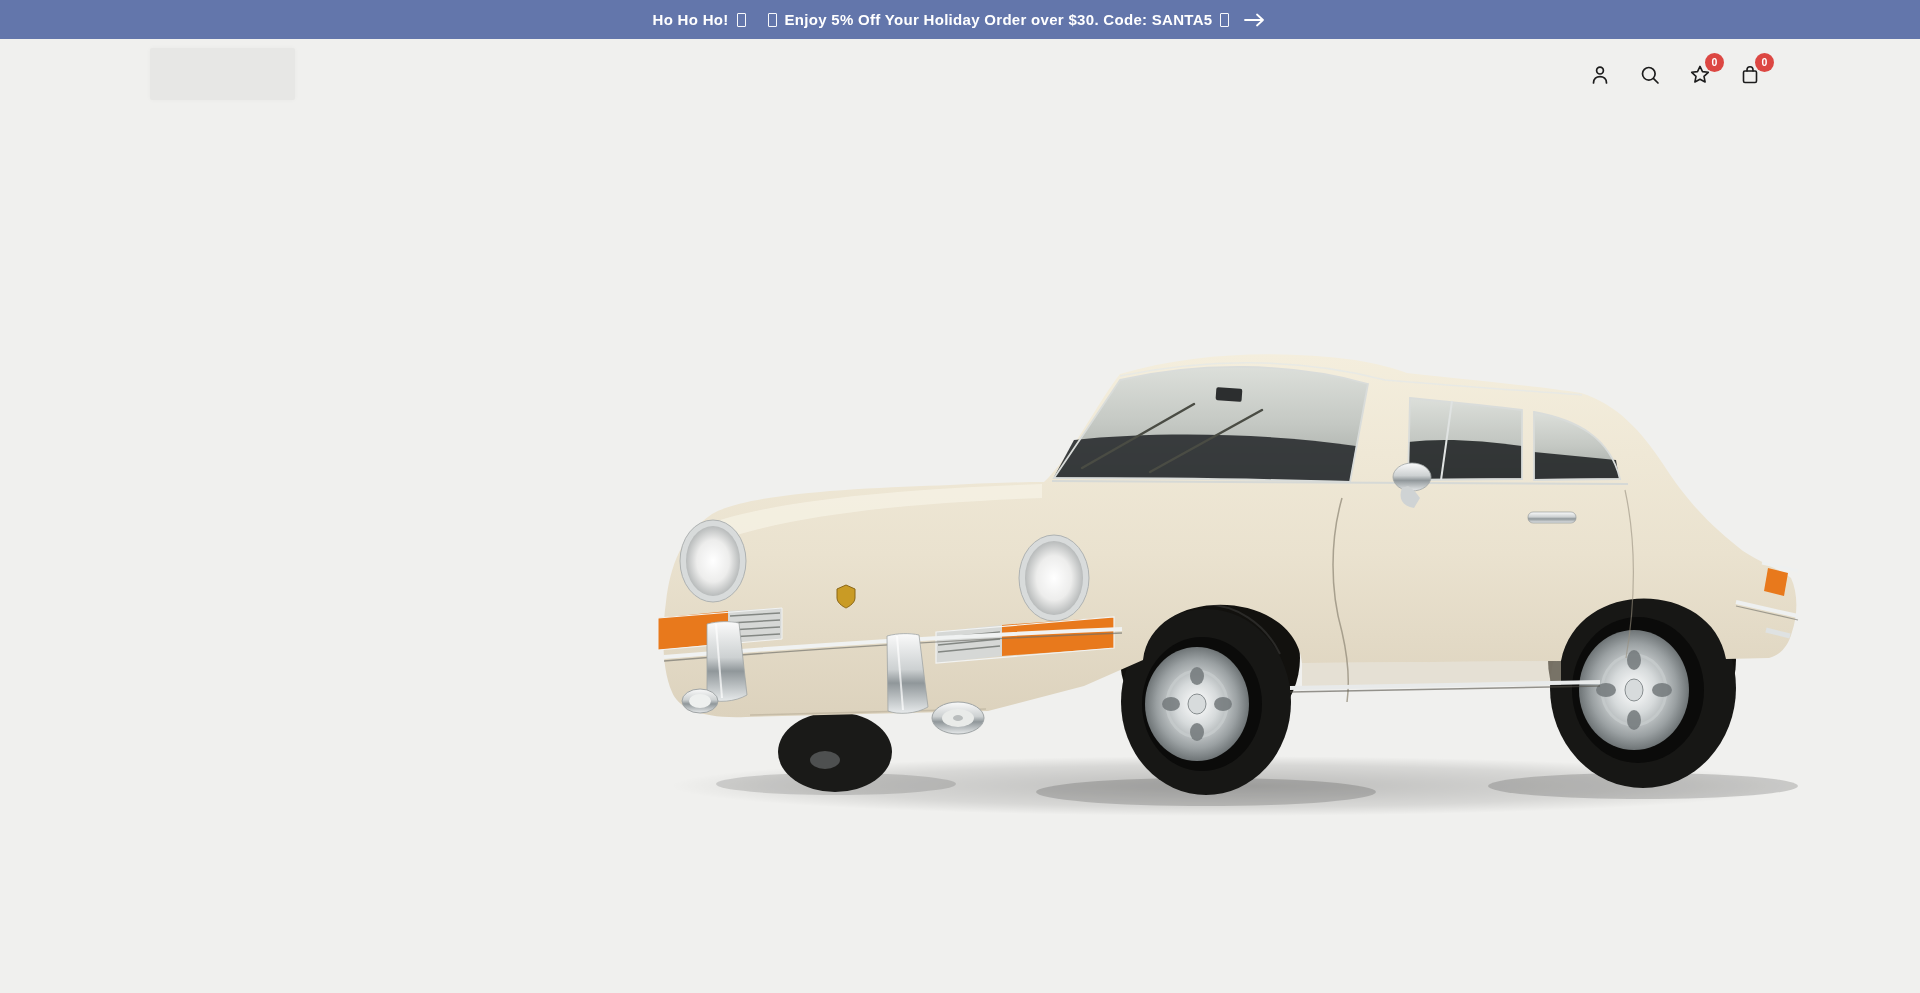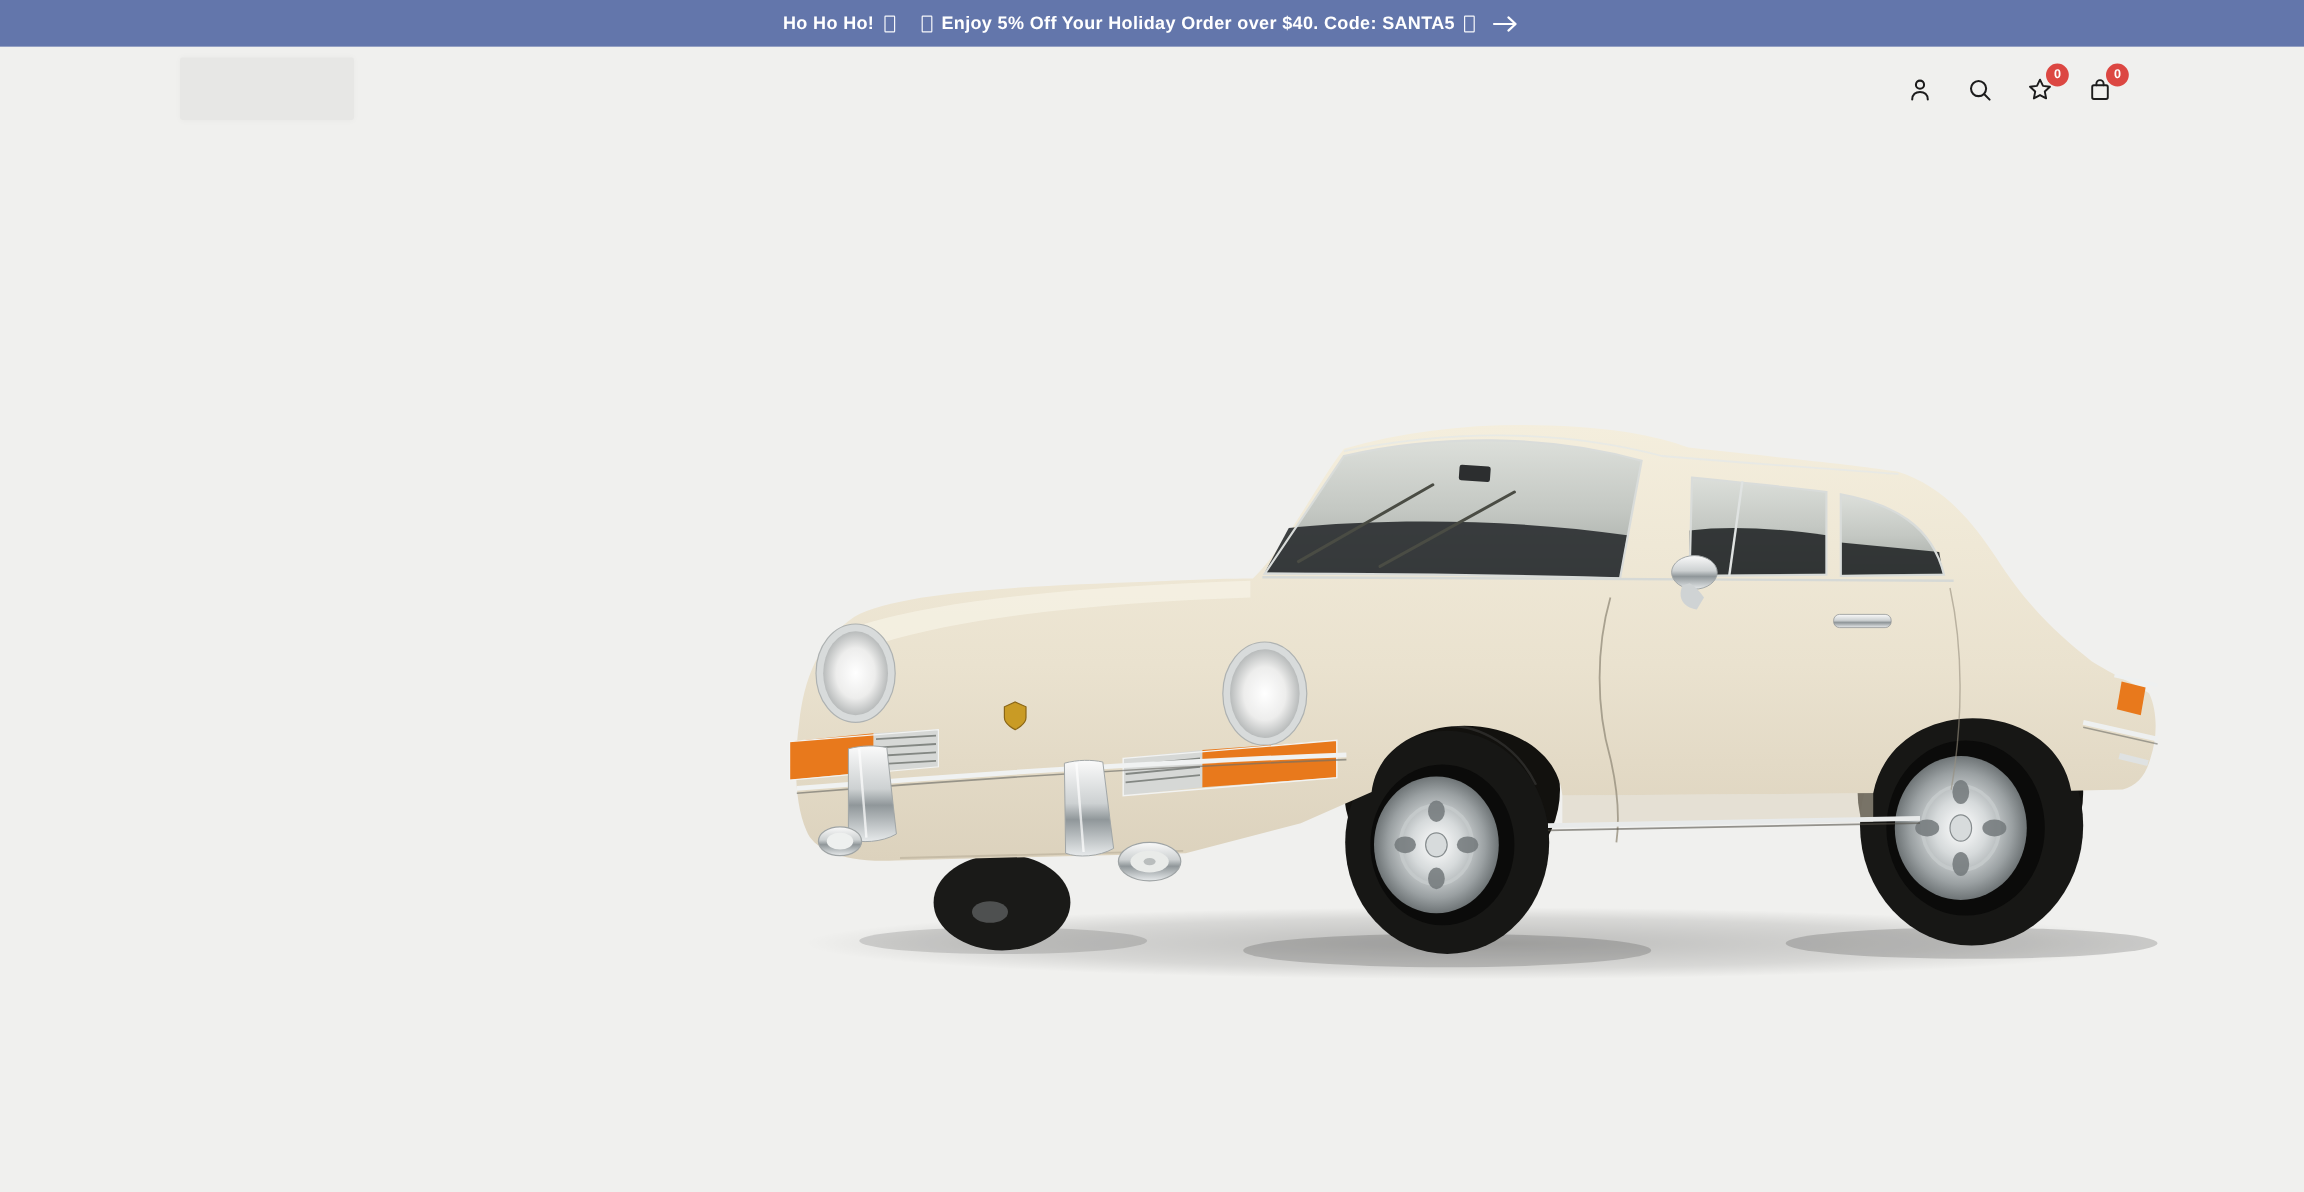--- a/index.html
+++ b/index.html
@@ -43,21 +43,21 @@
   .hero{position:absolute;left:650px;top:340px;width:1170px;height:480px;cursor:pointer;}
   .hero svg{display:block;}
 </style>
 </head>
 <body>
 
 <div class="banner">
   <span class="greet">Ho Ho Ho!</span>
   <span class="tofu"></span>
   <span class="tofu gap"></span>
-  <span class="msg">Enjoy 5% Off Your Holiday Order over $40. Code: SANTA5</span>
+  <span class="msg">Enjoy 5% Off Your Holiday Order over $30. Code: SANTA5</span>
   <span class="tofu"></span>
   <svg class="arrow" width="24" height="16" viewBox="0 0 24 16">
     <path d="M2 8 H20 M14 2.5 L20 8 L14 13.5" stroke="#ffffff" stroke-width="1.8" fill="none" stroke-linecap="round" stroke-linejoin="round"></path>
   </svg>
 </div>
 
 <div class="header">
   <a class="logo"></a>
   <div class="actions">
 

